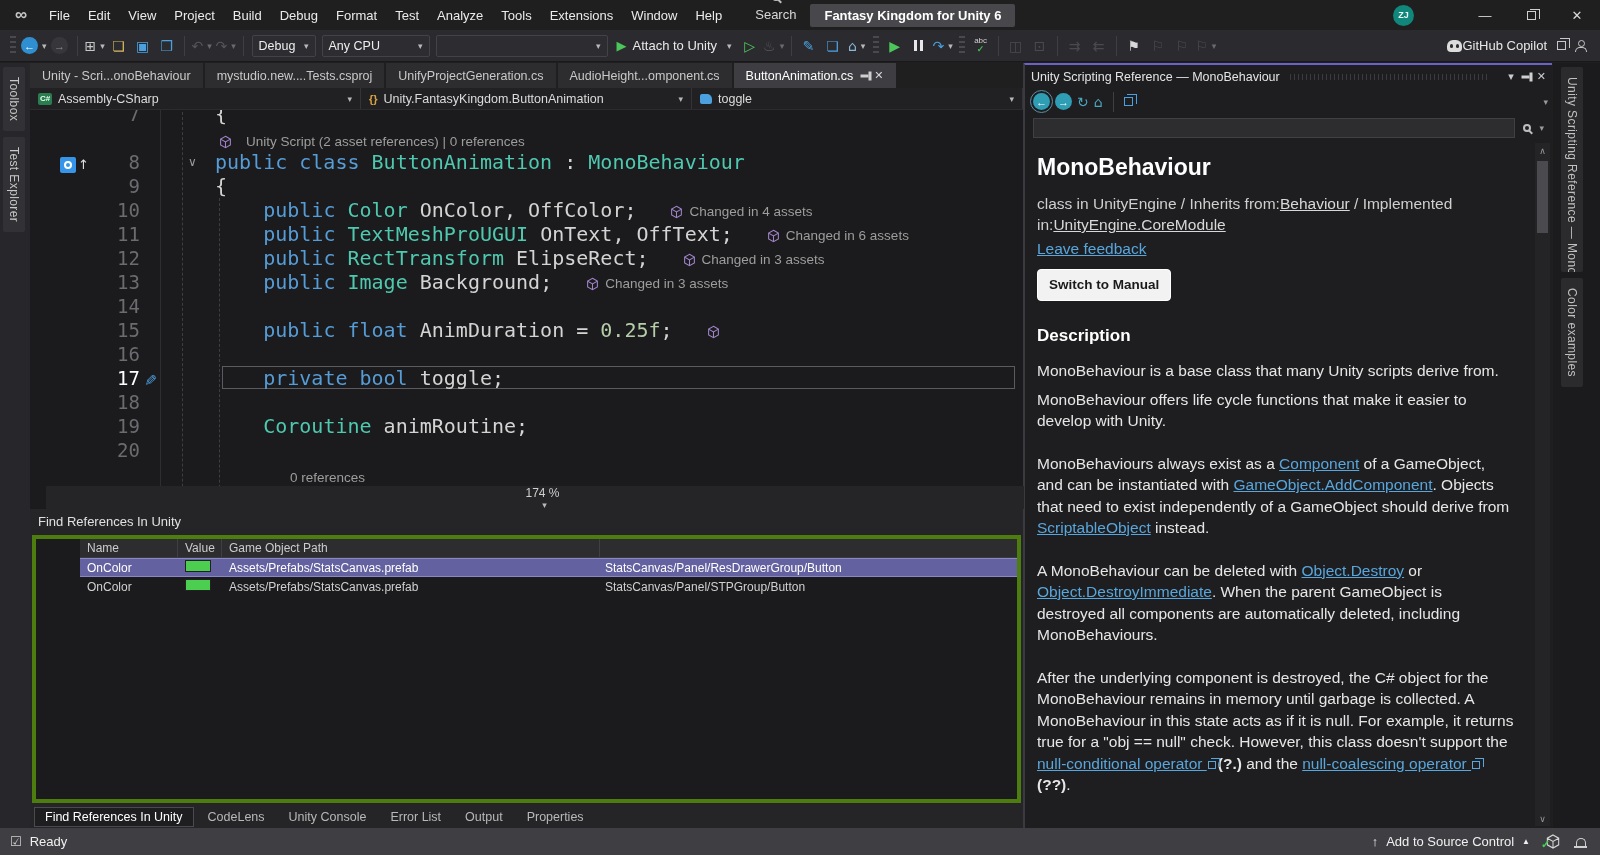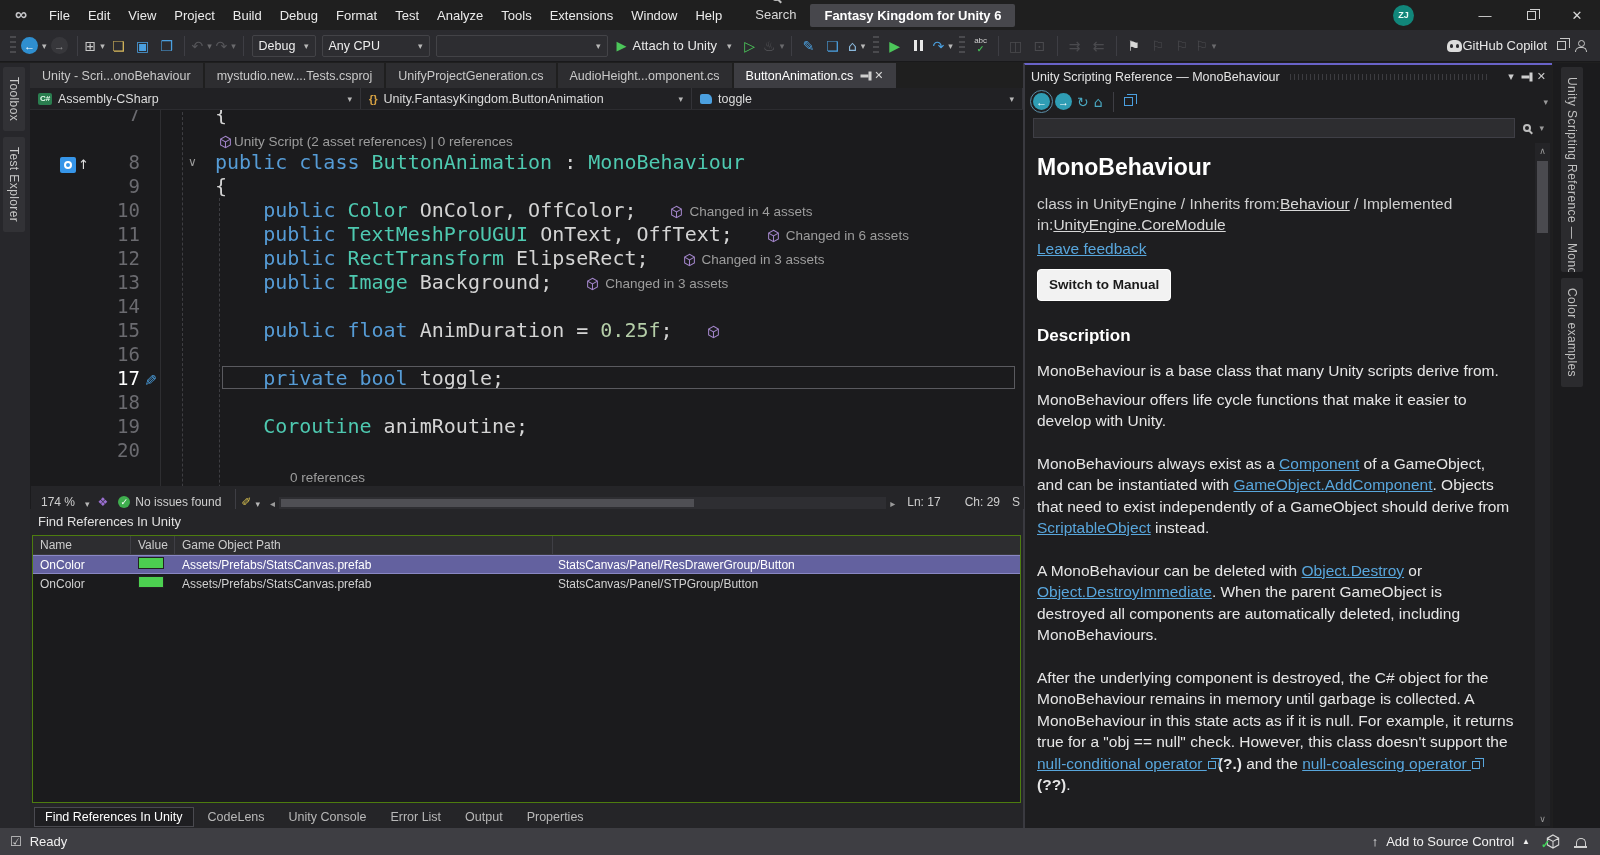--- a/index.html
+++ b/index.html
@@ -110,44 +110,44 @@
   .brush-ic { position:absolute; left:114px; top:2px; color:#4ba0e0; font-size:15px;
     transform:rotate(90deg); font-family:"DejaVu Sans",sans-serif; }
   .fold-ic { position:absolute; left:158px; top:0; color:#9a9a9a; font-size:12px; font-family:"DejaVu Sans",sans-serif; }
   .margin-inherit { position:absolute; left:30px; top:3px; display:flex; align-items:center; gap:2px; }
   .mi-box { width:16px; height:16px; background:#3695e8; border-radius:2px; display:flex;
     align-items:center; justify-content:center; }
   .mi-box i { width:8px; height:8px; border:2px solid #ffffff; border-radius:50%; display:block; }
   .mi-up { color:#e0e0e0; font-size:13px; font-family:"DejaVu Sans",sans-serif; }
   .codetext { position:absolute; left:185px; }
   .c-kw { color:#569cd6; } .c-ty { color:#4ec9b0; } .c-pl { color:#d4d4d4; } .c-nm { color:#b5cea8; }
-  .lens { position:absolute; left:189px; top:4px; display:flex; align-items:center; gap:2px;
+  .lens { position:absolute; left:189px; top:4px; display:flex; align-items:center; gap:14px;
     font-family:"Liberation Sans",sans-serif; font-size:13.5px; color:#9d9d9d; white-space:normal; }
   .lens-bot { left:260px; }
   .lens-right { display:inline-flex; align-items:center; gap:6px; margin-left:34px;
     font-family:"Liberation Sans",sans-serif; font-size:13.5px; color:#9d9d9d; vertical-align:middle; }
   .cube { width:13px; height:14px; color:#a184c8; flex:0 0 auto; }
   .curline-box { position:absolute; left:192px; right:8px; top:0; height:23px; border:1px solid #5a5a5f; }
 
   
-  #edstatus { position:absolute; left:1px; top:423px; width:100%; height:23px; background:#252528;
-    display:flex; align-items:flex-end; font-size:12px; color:#cfcfcf; padding:0 4px; overflow:hidden; }
+  #edstatus { position:absolute; left:16px; top:423px; width:100%; height:23px; background:#252528;
+    display:flex; align-items:center; font-size:12px; color:#cfcfcf; padding:0 4px; overflow:hidden;flex-direction:column; }
   #edstatus .zoom { padding:0 6px; }
   .issues { display:flex; align-items:center; gap:5px; margin-left:10px; }
   .chk-circle { width:12px; height:12px; border-radius:50%; background:#3fae4e; color:#fff; font-size:9px;
     display:flex; align-items:center; justify-content:center; }
   .hsb { flex:1; height:12px; margin:0 4px; background:#2e2e32; position:relative; }
   .hsb-thumb { position:absolute; left:2px; top:2px; height:8px; width:68%; background:#4f4f54; }
   .edpos { padding:0 12px; white-space:nowrap; }
 
   
   #refs { position:absolute; left:0; top:446px; width:100%; bottom:23px; background:#252528; }
   #refs-title { height:24px; display:flex; align-items:center; padding-left:8px; font-size:13px; color:#e0e0e0; }
   #refs-grid { position:absolute; left:2px; right:2px; top:26px; bottom:2px; background:#1b1b1d;
-    border:1px solid #4d7c0f; }
+    border:4px solid #4d7c0f;padding-left:44px; }
   .rhead { display:flex; height:19px; background:#2d2d30; border-bottom:1px solid #3a3a40;
     font-size:12px; color:#cccccc; }
   .rhead > div { padding:2px 7px; border-right:1px solid #3f3f45; }
   .rrow { display:flex; height:19px; font-size:12px; color:#d0d0d0; align-items:center; }
   .rrow > div { padding:0 7px; overflow:hidden; white-space:nowrap; }
   .rrow.sel { background:#63619f; color:#ffffff; border-top:1px solid #8a88c4; border-bottom:1px solid #8a88c4; }
   .c0 { width:98px; } .c1 { width:44px; } .c2 { width:376px; } .c3 { width:378px; } .c4 { flex:1; border-right:none !important; }
   .swatch { width:26px; height:12px; background:#4ccf50; border:1px solid #222; }
 
   

